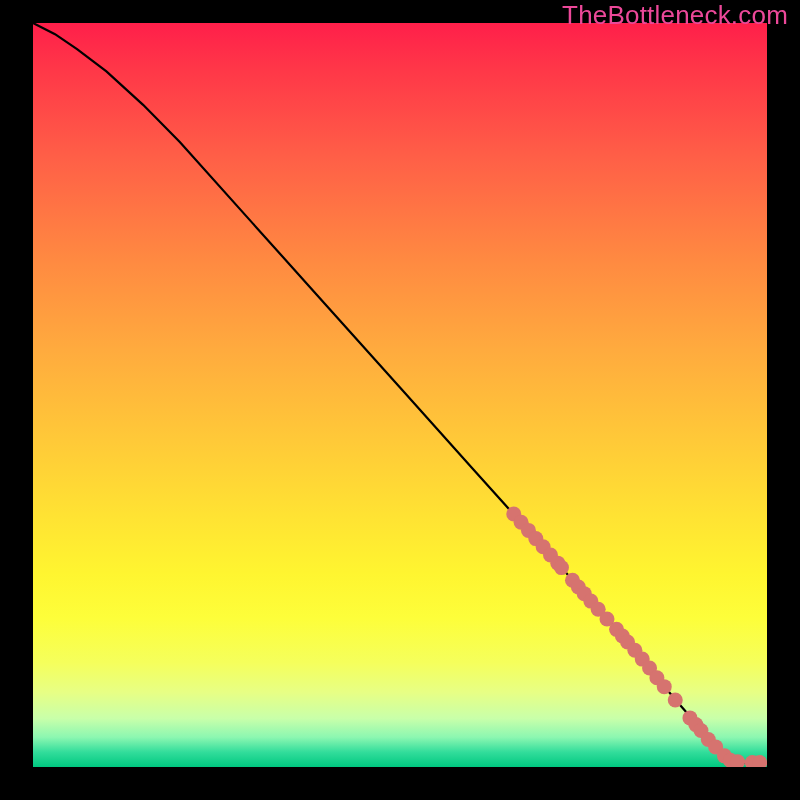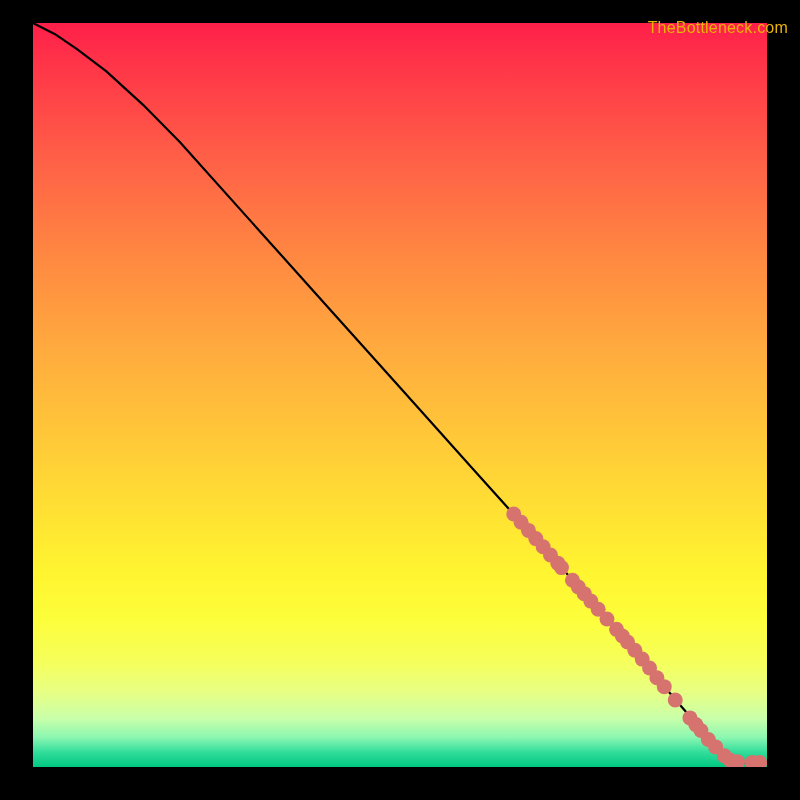--- a/index.html
+++ b/index.html
@@ -15,26 +15,25 @@
     left: 0;
     top: 0;
     width: 800px;
     height: 800px;
     background: #000;
   }
   .watermark {
     position: absolute;
     top: 0;
     right: 12px;
-    color: #eab308;
+    color: #ec4899;
     font-family: Arial, Helvetica, sans-serif;
-    font-size: 16px;
+    font-size: 26px;
     font-weight: 400;
     letter-spacing: 0.2px;
-    margin-top: 19px;
   }
   .plot {
     position: absolute;
     left: 33px;
     top: 23px;
     width: 734px;
     height: 744px;
     background: linear-gradient(to bottom,
       #ff1f4a 0%,
       #ff3648 6%,

